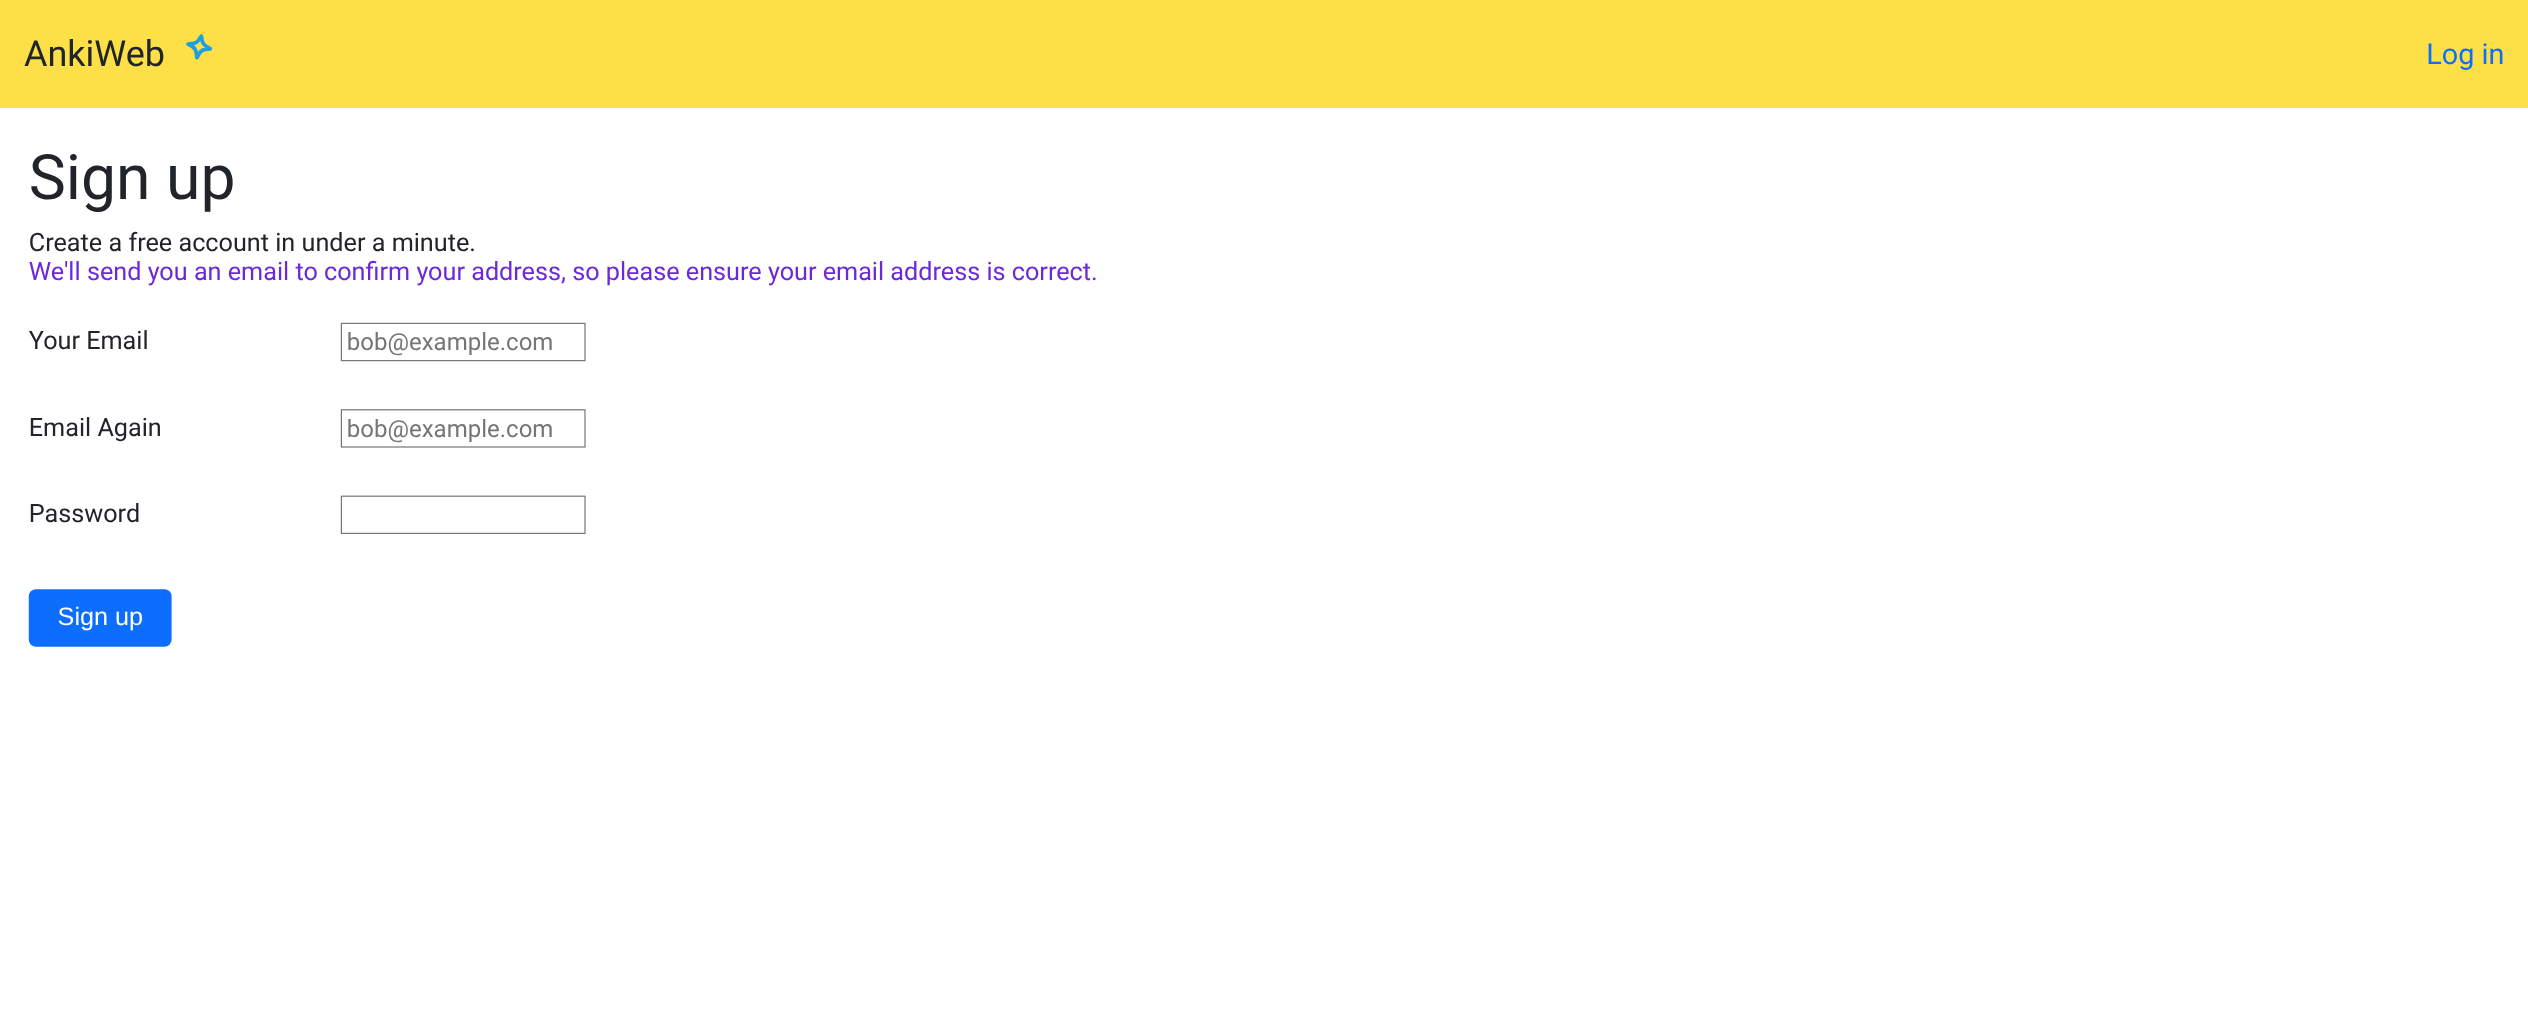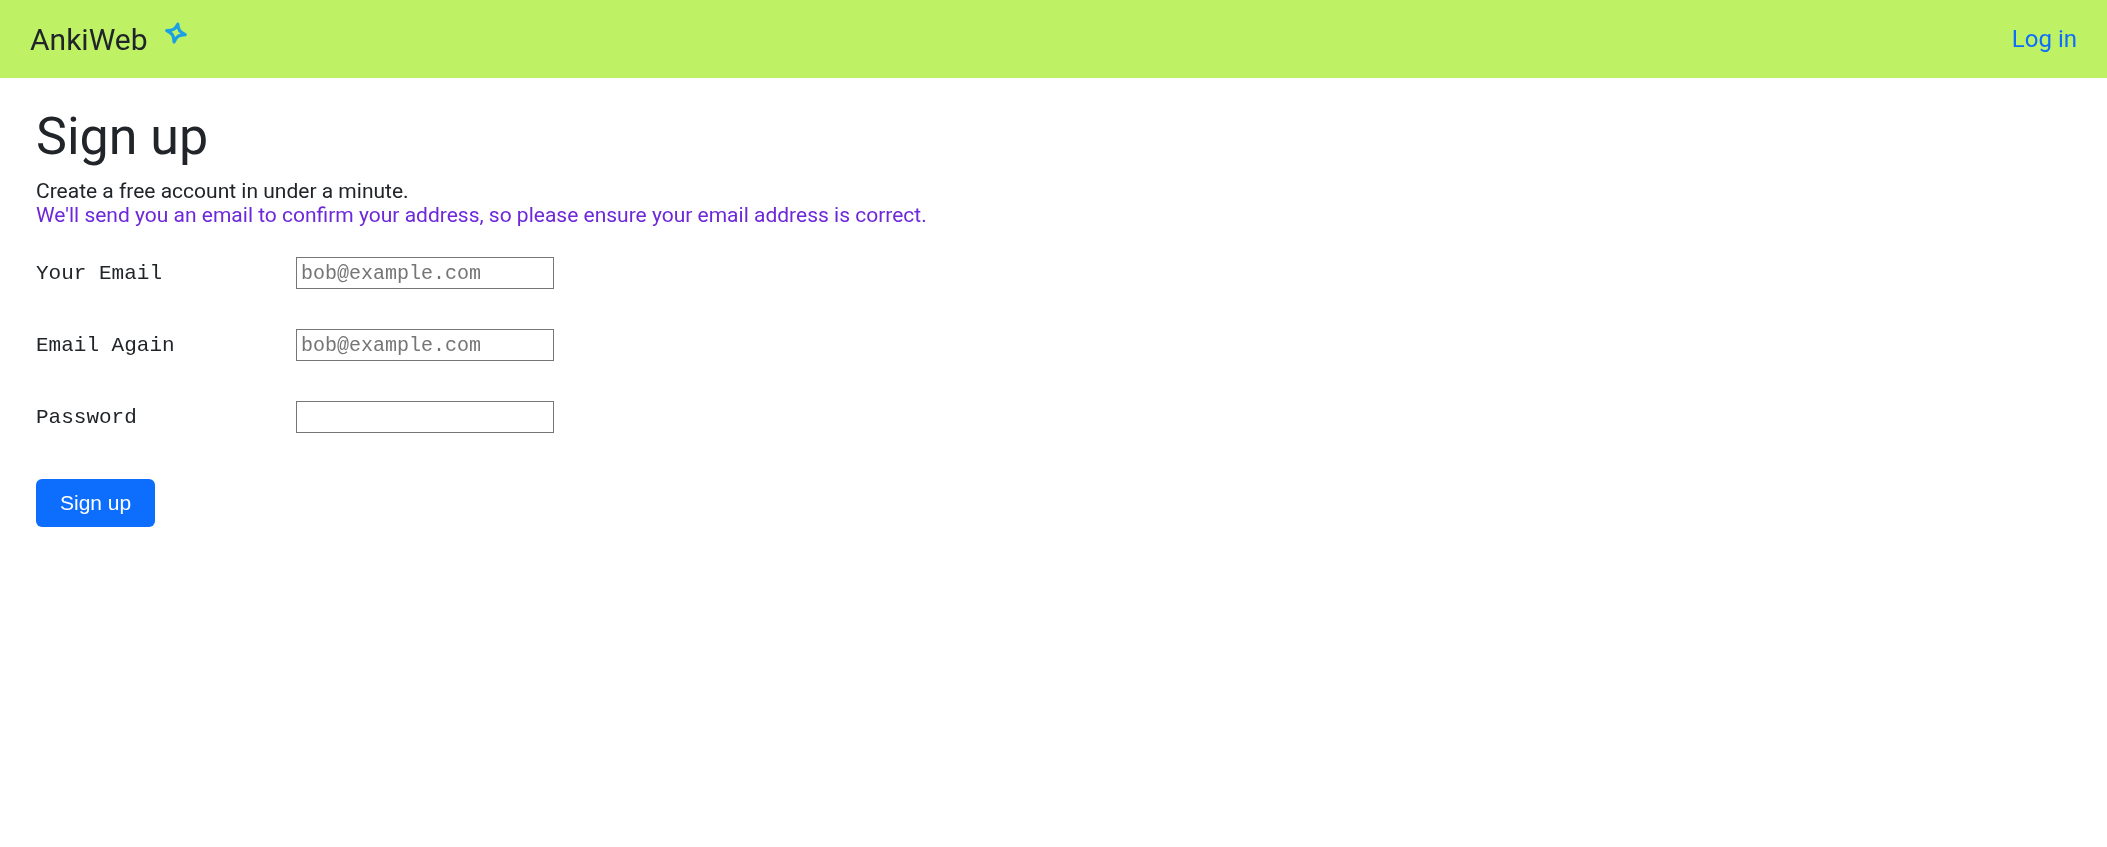--- a/index.html
+++ b/index.html
@@ -7,26 +7,26 @@
       padding: 0;
       box-sizing: border-box;
     }
     body {
       font-family: "Segoe UI", -apple-system, BlinkMacSystemFont, Roboto, "Helvetica Neue", Arial, sans-serif;
       font-size: 21px;
       color: #212529;
       background: #ffffff;
     }
     .header {
-      background: #bef264;
+      background: #fde047;
       display: flex;
       align-items: center;
       justify-content: space-between;
-      padding: 10px 30px;
-      height: 78px;
+      padding: 10px 20px;
+      height: 90px;
     }
     .brand {
       display: flex;
       align-items: center;
       gap: 8px;
     }
     .brand-text {
       font-size: 30px;
       color: #212529;
       font-weight: 400;
@@ -37,21 +37,21 @@
       display: inline-flex;
       align-items: center;
       justify-content: center;
     }
     .login-link {
       color: #0d6efd;
       text-decoration: none;
       font-size: 24px;
     }
     .container {
-      padding: 20px 36px;
+      padding: 20px 24px;
     }
     h1 {
       font-size: 52px;
       font-weight: 400;
       margin-bottom: 12px;
       margin-top: 8px;
       color: #212529;
     }
     .subtitle {
       font-size: 21px;
@@ -59,29 +59,28 @@
     }
     .info-text {
       font-size: 21px;
       margin-bottom: 30px;
       color: #6d28d9;
     }
     .form-row {
       display: flex;
       align-items: center;
       margin-bottom: 40px;
-      font-family: Liberation Mono, monospace;
     }
     .form-label {
       width: 260px;
       font-size: 21px;
       color: #212529;
     }
     .form-input {
-      width: 258px;
+      width: 204px;
       height: 32px;
       border: 1px solid #767676;
       padding: 2px 4px;
       font-size: 20px;
       font-family: inherit;
       color: #212529;
       background: #ffffff;
     }
     .form-input::placeholder {
       color: #757575;

